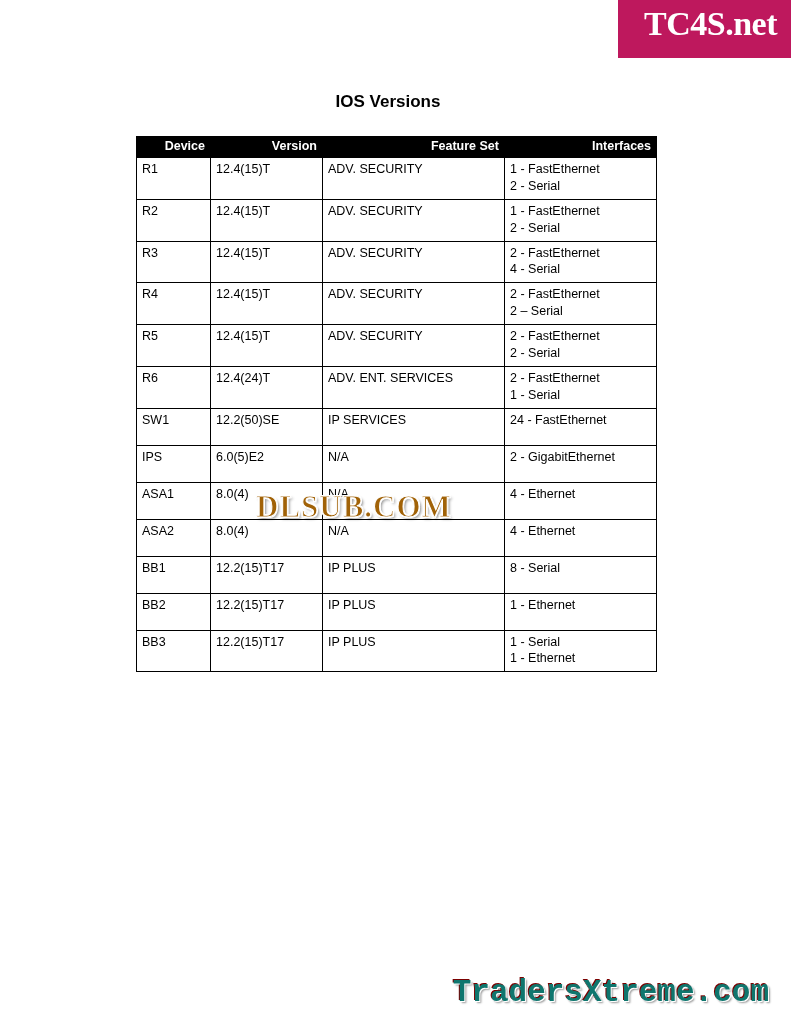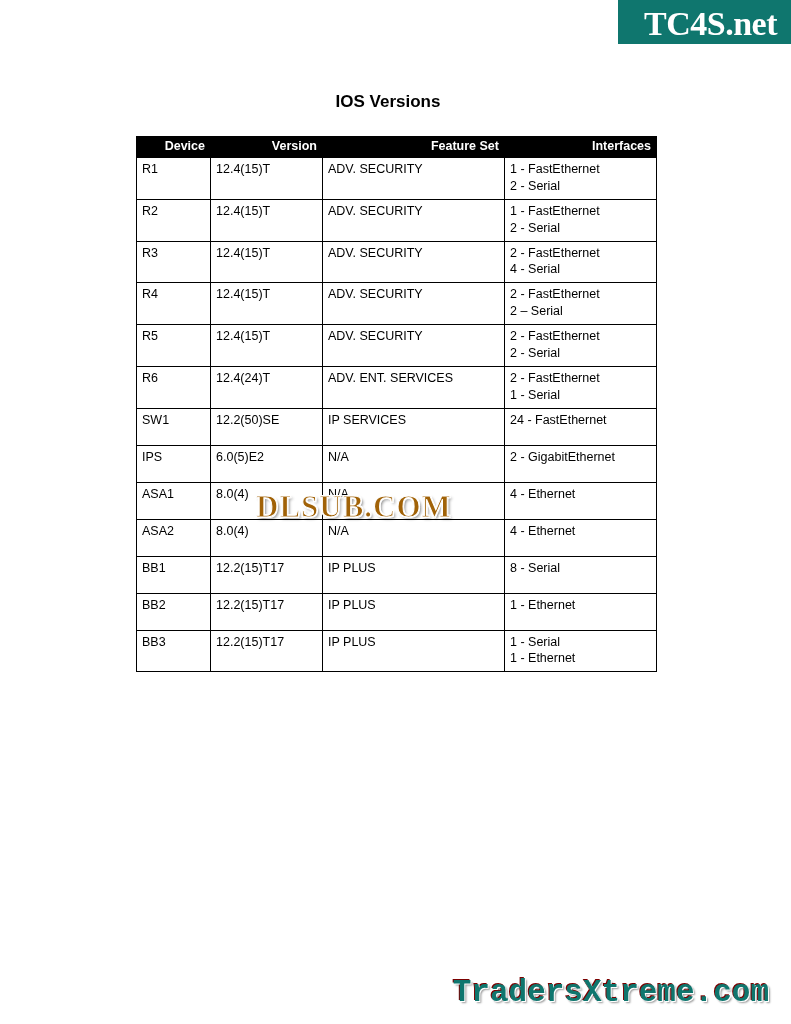--- a/index.html
+++ b/index.html
@@ -13,23 +13,23 @@
     font-family: "Liberation Sans", sans-serif;
     position: relative;
     overflow: hidden;
   }
 
   
   .brand-banner {
     position: absolute;
     top: 0;
     right: 0;
-    background: #0f766e;
+    background: #be185d;
     color: #ffffff;
-    padding: 6px 14px 2px 26px;
+    padding: 6px 14px 16px 26px;
     font-size: 34px;
     font-weight: bold;
     letter-spacing: -0.5px;
     line-height: 1.05;
     font-family: "Liberation Serif", serif;
   }
 
   
   .doc-title {
     position: absolute;

